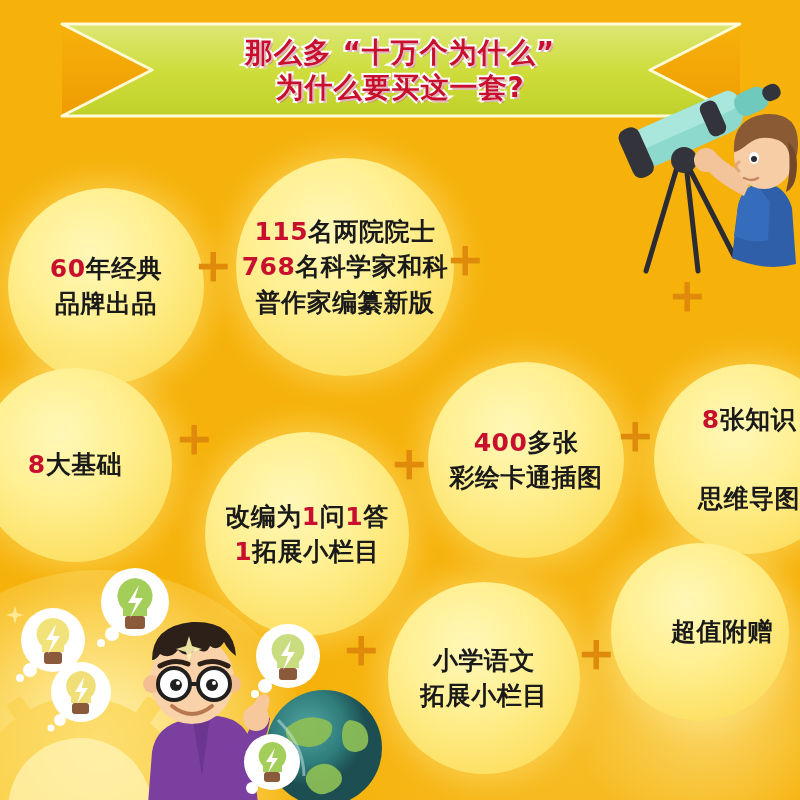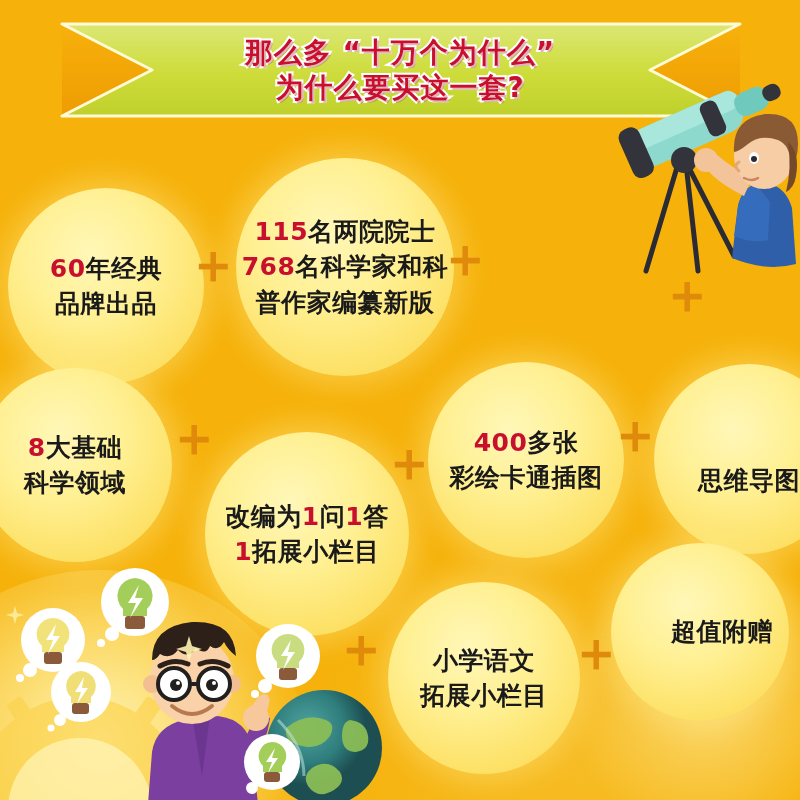--- a/index.html
+++ b/index.html
@@ -172,34 +172,34 @@
 
   <div class="bubble" style="left:236px;top:158px;width:218px;height:218px;">
     <div class="bline" style="font-size:25px;"><span class="num">115</span><span>名两院院士</span></div>
     <div class="bline" style="font-size:25px;"><span class="num">768</span><span>名科学家和科</span></div>
     <div class="bline" style="font-size:25px;"><span>普作家编纂新版</span></div>
   </div>
 
 
   <div class="bubble" style="left:-22px;top:368px;width:194px;height:194px;">
     <div class="bline" style="font-size:25px;text-align:right;"><span class="num">8</span><span>大基础</span></div>
-    <div class="bline" style="font-size:25px;"><span>科学领域</span></div>
   </div>
 
   <div class="bubble" style="left:205px;top:432px;width:204px;height:204px;">
     <div class="bline" style="font-size:25px;"><span>改编为</span><span class="num">1</span><span>问</span><span class="num">1</span><span>答</span></div>
     <div class="bline" style="font-size:25px;"><span class="num">1</span><span>拓展小栏目</span></div>
   </div>
 
   <div class="bubble" style="left:428px;top:362px;width:196px;height:196px;">
     <div class="bline" style="font-size:25px;"><span class="num">400</span><span>多张</span></div>
     <div class="bline" style="font-size:25px;"><span>彩绘卡通插图</span></div>
   </div>
 
   <div class="bubble" style="left:654px;top:364px;width:190px;height:190px;">
+    <div class="bline" style="font-size:25px;"><span class="num">8</span><span>张知识</span></div>
     <div class="bline" style="font-size:25px;margin-top:44px;"><span>思维导图</span></div>
   </div>
 
   <div class="bubble" style="left:388px;top:582px;width:192px;height:192px;">
     <div class="bline" style="font-size:25px;"><span>小学语文</span></div>
     <div class="bline" style="font-size:25px;"><span>拓展小栏目</span></div>
   </div>
 
   <div class="bubble" style="left:611px;top:543px;width:178px;height:178px;">
     <div class="bline" style="font-size:25px;margin-left:44px;"><span>超值附赠</span></div>

